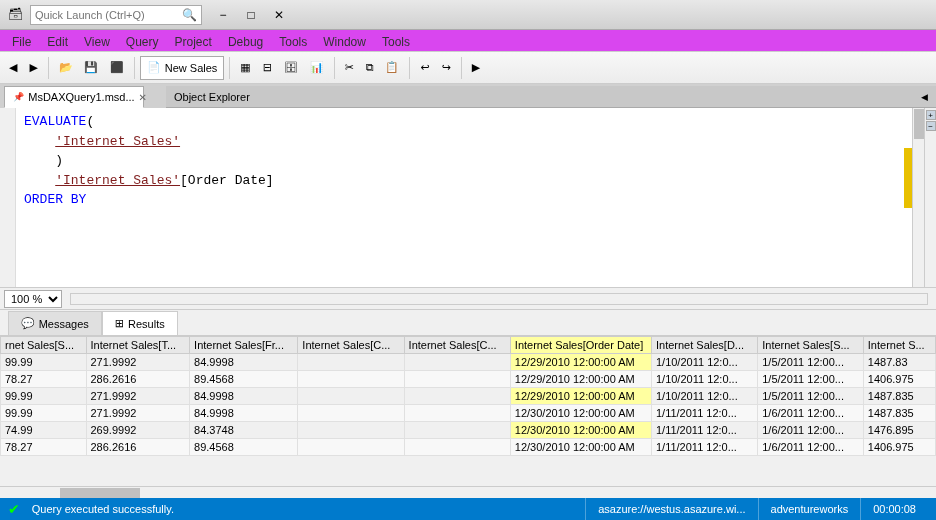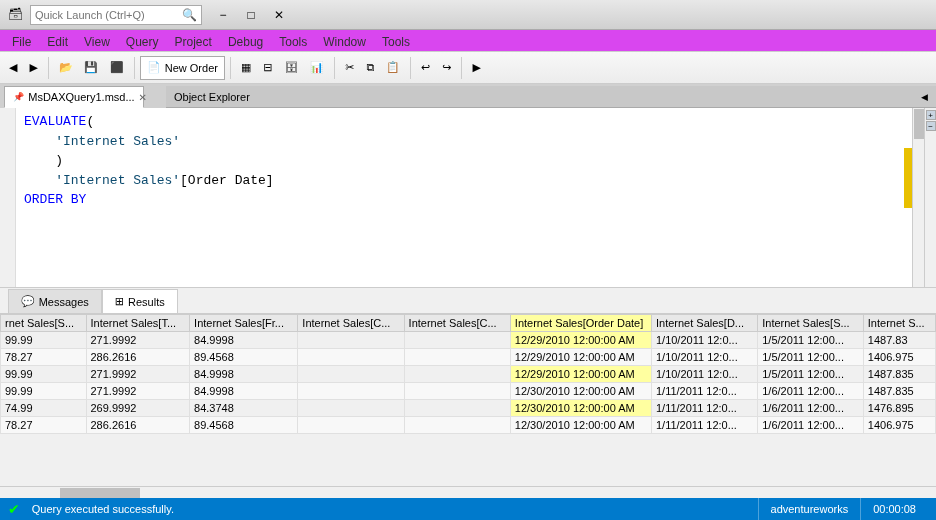--- a/index.html
+++ b/index.html
@@ -110,21 +110,21 @@
     .editor-content {
       flex: 1;
       padding: 4px 8px;
       font-family: Consolas, 'Courier New', monospace;
       font-size: 13px;
       line-height: 1.5;
       overflow: hidden;
       border-radius: 18px;
     }
     .kw { color: #0000ff; }
-    .str { color: #0c4a6e; }
+    .str { color: #7f1d1d; text-decoration: underline; }
     .editor-scrollbar-v {
       width: 12px;
       background: #f0f0f0;
       border-left: 1px solid #ccc;
       display: flex; flex-direction: column;
     }
     .scroll-thumb-v {
       width: 10px; height: 30px;
       background: #c0c0c0; margin: 1px auto;
     }
@@ -292,21 +292,21 @@
   <button class="toolbar-btn">
       <span>💾</span>
     </button>
   <button class="toolbar-btn">
       <span>⬛</span>
     </button>
   <div class="toolbar-sep"></div>
 
   <button class="new-query-btn">
     <span>📄</span>
-    <span>New Order</span>
+    <span>New Sales</span>
   </button>
   <div class="toolbar-sep"></div>
 
   <button class="toolbar-btn">
       <span>▦</span>
     </button>
   <button class="toolbar-btn">
       <span>⊟</span>
     </button>
   <button class="toolbar-btn">
@@ -364,20 +364,26 @@
     <div class="yellow-marker"></div>
     <div class="editor-scrollbar-v">
       <div class="scroll-thumb-v"></div>
     </div>
     <div class="editor-right-panel">
       <div class="right-panel-btn">+</div>
       <div class="right-panel-btn">−</div>
     </div>
   </div>
 
+  <div class="zoom-bar">
+    <select class="zoom-select">
+      <option>100 %</option>
+    </select>
+    <div class="hscrollbar"></div>
+  </div>
 
   <div class="results-area">
 
     <div class="results-tabs">
       <div class="results-tab">
         <span>💬</span>
         <span>Messages</span>
       </div>
       <div class="results-tab active">
         <span>⊞</span>
@@ -474,20 +480,23 @@
     <div class="hscroll-bar">
       <div class="hscroll-thumb"></div>
     </div>
   </div>
 
   <div class="status-bar">
     <span class="status-ok">✔</span>
     <span>Query executed successfully.</span>
     <div class="status-right">
       <div class="status-section">
+        <span>asazure://westus.asazure.wi...</span>
+      </div>
+      <div class="status-section">
         <span>adventureworks</span>
       </div>
       <div class="status-section">
         <span>00:00:08</span>
       </div>
     </div>
   </div>
 </div>
 
 </body></html>

